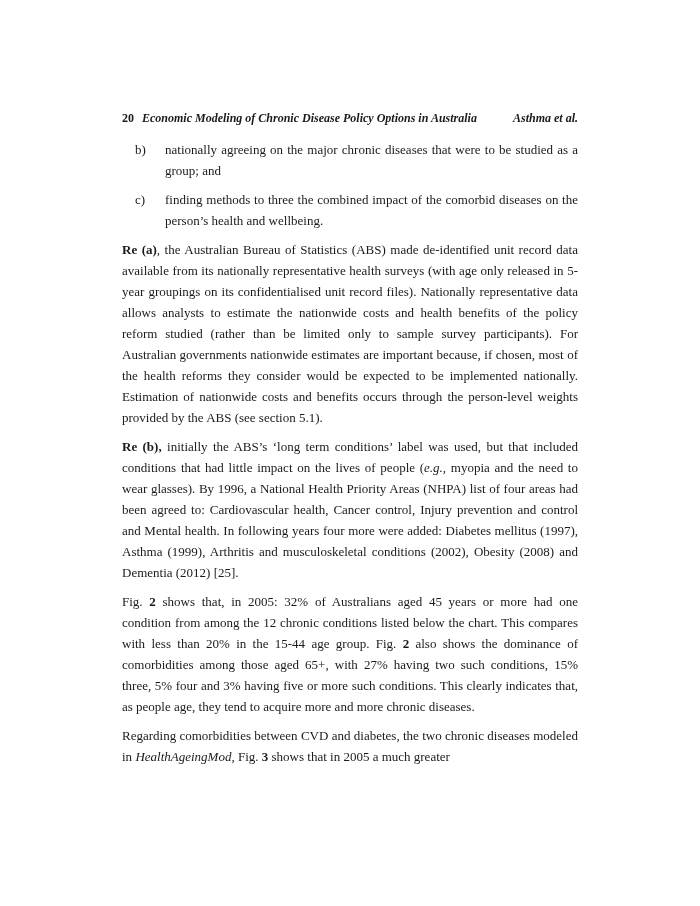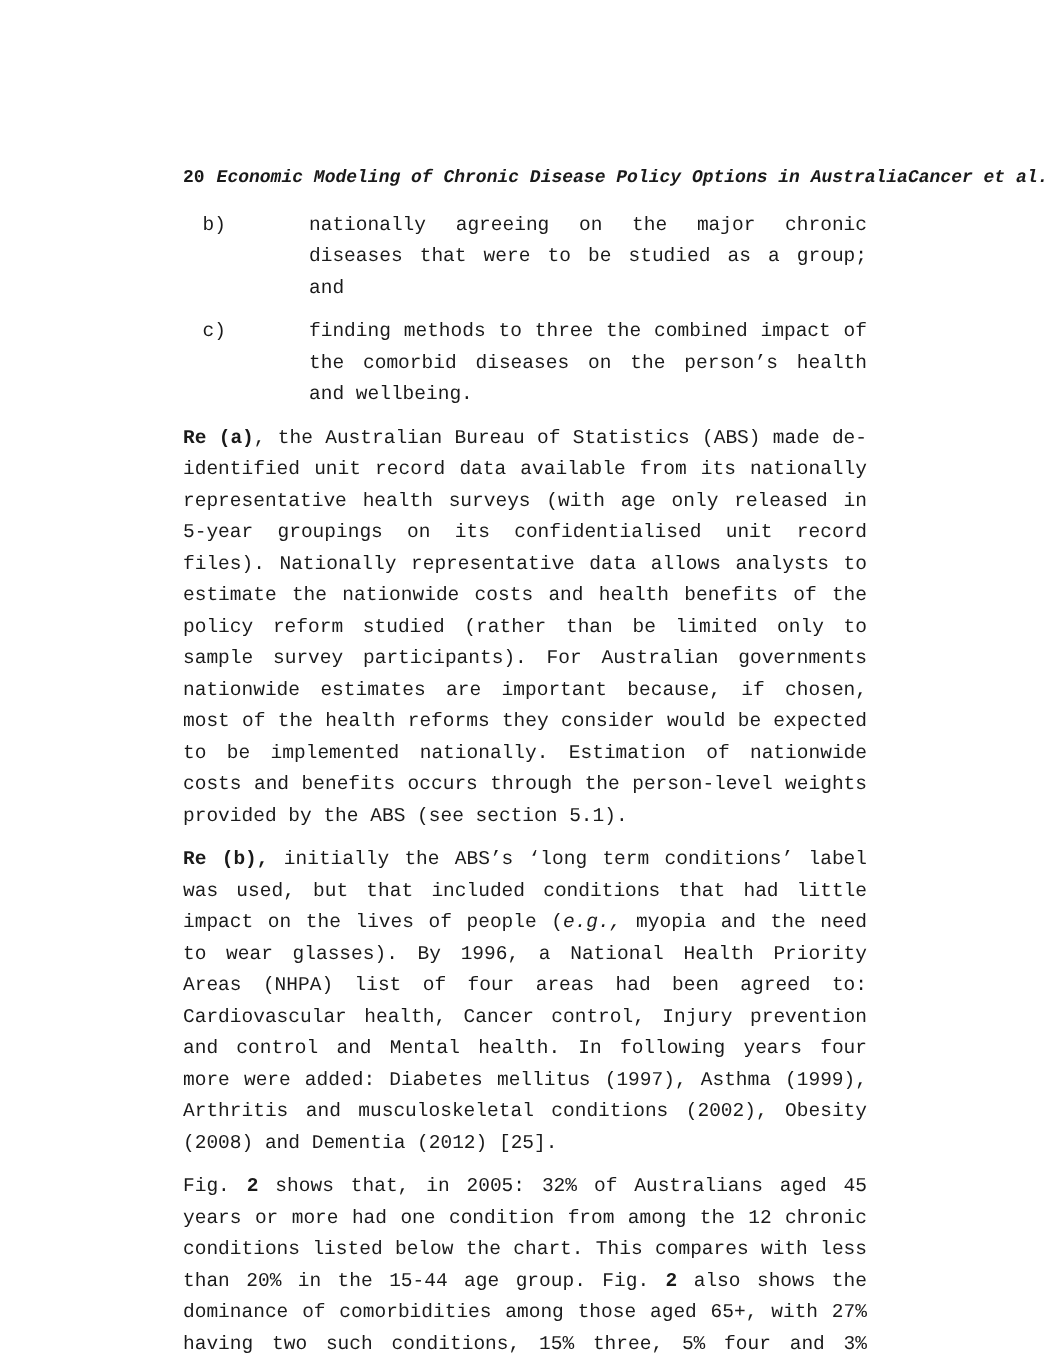--- a/index.html
+++ b/index.html
@@ -6,21 +6,21 @@
     margin: 0;
     padding: 0;
     background: #ffffff;
   }
   .page {
     position: relative;
     width: 700px;
     height: 906px;
     background: #ffffff;
     overflow: hidden;
-    font-family: Liberation Mono, monospace;
+    font-family: Liberation Serif, serif;
     color: #1a1a1a;
   }
   .content {
     position: absolute;
     left: 122px;
     top: 111px;
     width: 456px;
   }
   .running-header {
     display: flex;
@@ -46,57 +46,57 @@
   .list-item {
     display: flex;
     margin: 0 0 8px 13px;
   }
   .list-marker {
     flex: 0 0 30px;
   }
   .list-text {
     flex: 1;
     text-align: justify;
-    margin-left: 41px;
   }
   p.para {
     margin: 0 0 8px 0;
     text-align: justify;
   }
   .b { font-weight: bold; }
   .i { font-style: italic; }
 </style>
 </head>
 <body>
 
 <div class="page">
   <div class="content">
 
     <div class="running-header">
       <div class="header-left">
         <span class="page-number">20</span>
         <span class="running-title">Economic Modeling of Chronic Disease Policy Options in Australia</span>
       </div>
-      <span class="running-authors">Cancer et al.</span>
+      <span class="running-authors">Asthma et al.</span>
     </div>
 
     <div class="body-text">
 
       <div class="list-item">
         <span class="list-marker">b)</span>
         <span class="list-text">nationally agreeing on the major chronic diseases that were to be studied as a group; and</span>
       </div>
 
       <div class="list-item">
         <span class="list-marker">c)</span>
         <span class="list-text">finding methods to three the combined impact of the comorbid diseases on the person’s health and wellbeing.</span>
       </div>
 
       <p class="para"><span class="b">Re (a)</span><span>, the Australian Bureau of Statistics (ABS) made de-identified unit record data available from its nationally representative health surveys (with age only released in 5-year groupings on its confidentialised unit record files). Nationally representative data allows analysts to estimate the nationwide costs and health benefits of the policy reform studied (rather than be limited only to sample survey participants). For Australian governments nationwide estimates are important because, if chosen, most of the health reforms they consider would be expected to be implemented nationally. Estimation of nationwide costs and benefits occurs through the person-level weights provided by the ABS (see section 5.1).</span></p>
 
       <p class="para"><span class="b">Re (b),</span><span> initially the ABS’s ‘long term conditions’ label was used, but that included conditions that had little impact on the lives of people (</span><span class="i">e.g.,</span><span> myopia and the need to wear glasses). By 1996, a National Health Priority Areas (NHPA) list of four areas had been agreed to: Cardiovascular health, Cancer control, Injury prevention and control and Mental health. In following years four more were added: Diabetes mellitus (1997), Asthma (1999), Arthritis and musculoskeletal conditions (2002), Obesity (2008) and Dementia (2012) [25].</span></p>
 
       <p class="para"><span>Fig. </span><span class="b">2</span><span> shows that, in 2005: 32% of Australians aged 45 years or more had one condition from among the 12 chronic conditions listed below the chart. This compares with less than 20% in the 15-44 age group. Fig. </span><span class="b">2</span><span> also shows the dominance of comorbidities among those aged 65+, with 27% having two such conditions, 15% three, 5% four and 3% having five or more such conditions. This clearly indicates that, as people age, they tend to acquire more and more chronic diseases.</span></p>
 
+      <p class="para"><span>Regarding comorbidities between CVD and diabetes, the two chronic diseases modeled in </span><span class="i">HealthAgeingMod</span><span>, Fig. </span><span class="b">3</span><span> shows that in 2005 a much greater</span></p>
 
     </div>
   </div>
 </div>
 
 </body></html>

